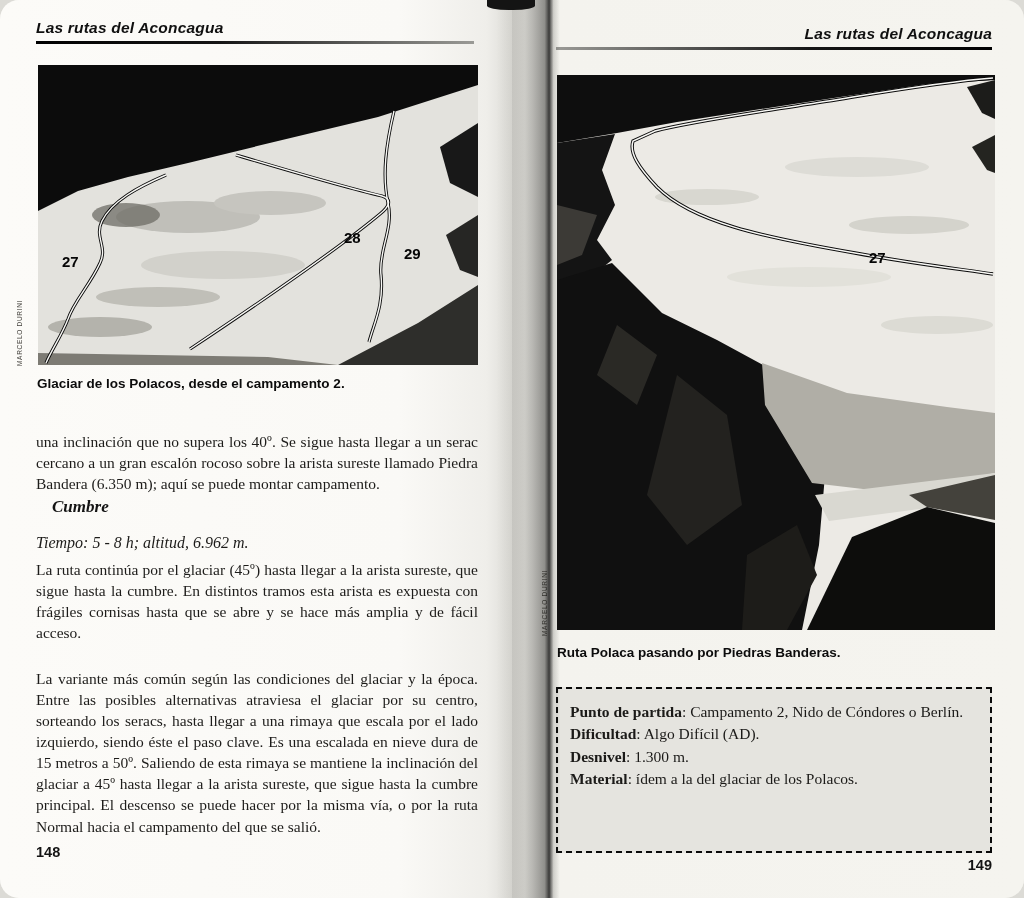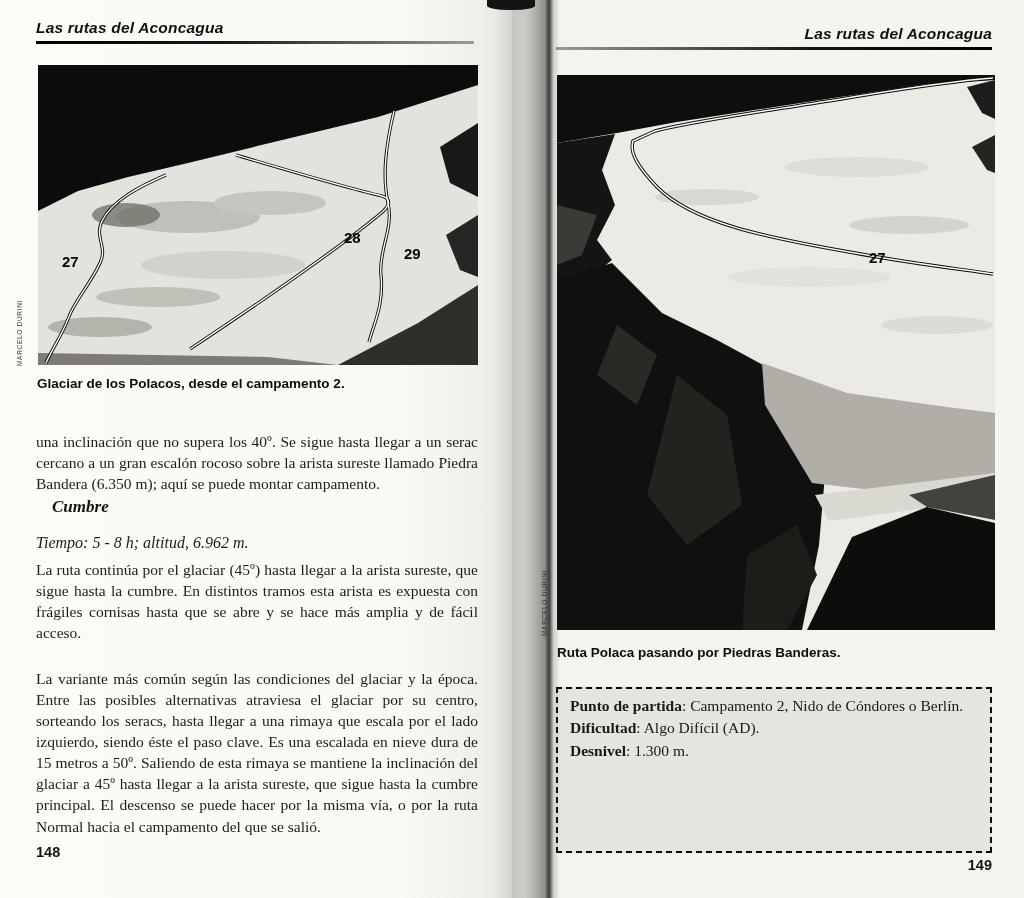--- a/index.html
+++ b/index.html
@@ -1,17 +1,17 @@
 <!DOCTYPE html>
 <html><head>
 <meta charset="utf-8">
 <style>
   html,body{margin:0;padding:0;background:#dcdbd6;}
   .scene{position:relative;width:1024px;height:898px;overflow:hidden;
-         font-family:"Liberation Serif",serif;background:#e8e7e2;}
+         font-family:"Liberation Serif",serif;background:#e8e7e2;border-radius:19px;}
   .page{position:absolute;top:0;height:898px;}
   .page-left{left:0;width:512px;
     background:linear-gradient(to right,#fcfbf8 0%,#faf9f6 78%,#efeeea 95%,#dddcd7 100%);}
   .page-right{left:512px;width:512px;
     background:linear-gradient(to right,#cfcec9 0%,#e7e6e1 4%,#f4f3ee 9%,#f5f4ef 100%);}
   .gutter{position:absolute;left:496px;top:0;width:64px;height:898px;pointer-events:none;
     background:linear-gradient(to right,rgba(50,50,46,0) 0%,rgba(50,50,46,0.10) 45%,
       rgba(30,30,28,0.45) 76%,rgba(12,12,12,0.8) 83%,rgba(50,50,46,0.18) 90%,rgba(50,50,46,0) 100%);}
   .spine-wedge{position:absolute;left:487px;top:0;width:48px;height:10px;background:#141414;
     border-radius:0 0 45% 45%;}
@@ -27,21 +27,21 @@
     color:#1d1c1a;}
   .h-serif{position:absolute;font-weight:bold;font-style:italic;font-size:17px;color:#141414;}
   .meta-italic{position:absolute;font-style:italic;font-size:16px;color:#1d1c1a;}
   .h-sans{position:absolute;font-family:"Liberation Sans",sans-serif;font-weight:bold;
     font-style:italic;font-size:17.5px;color:#0e0e0e;letter-spacing:.2px;}
   .pagenum{position:absolute;font-family:"Liberation Sans",sans-serif;font-weight:bold;
     font-size:14.5px;color:#141414;}
   .credit{position:absolute;writing-mode:vertical-rl;transform:rotate(180deg);
     font-family:"Liberation Sans",sans-serif;font-size:6.5px;letter-spacing:.7px;color:#46443f;}
   .infobox{position:absolute;left:556px;top:687px;width:436px;height:166px;box-sizing:border-box;
-    border:2.5px dashed #0a0a0a;background:#e5e4df;padding:6px 12px 0 12px;
+    border:2.5px dashed #0a0a0a;background:#e5e4df;padding:12px 12px 0 12px;
     font-size:15.5px;line-height:1.44;color:#1b1a18;}
   .infobox .lbl{font-weight:bold;}
   .route-label{font-family:"Liberation Sans",sans-serif;font-weight:bold;font-size:15px;fill:#050505;}
 </style>
 </head>
 <body>
 
 <div class="scene">
 
   <div class="page page-left">
@@ -131,20 +131,21 @@
   </div>
 
   <div class="credit" style="left:541px;top:556px;height:80px;">MARCELO DURINI</div>
 
   <div class="caption" style="left:557px;top:645px;">Ruta Polaca pasando por Piedras Banderas.</div>
 
   <div class="infobox">
     <div><span class="lbl">Punto de partida</span><span>:</span> <span>Campamento 2, Nido de Cóndores o Berlín.</span></div>
     <div><span class="lbl">Dificultad</span><span>:</span> <span>Algo Difícil (AD).</span></div>
     <div><span class="lbl">Desnivel</span><span>:</span> <span>1.300 m.</span></div>
+    <div><span class="lbl">Material</span><span>:</span> <span>ídem a la del glaciar de los Polacos.</span></div>
   </div>
 
   <div class="pagenum" style="left:556px;top:857px;width:436px;text-align:right;">149</div>
 
   <div class="gutter"></div>
   <div class="spine-wedge"></div>
 
 </div>
 
 </body></html>

